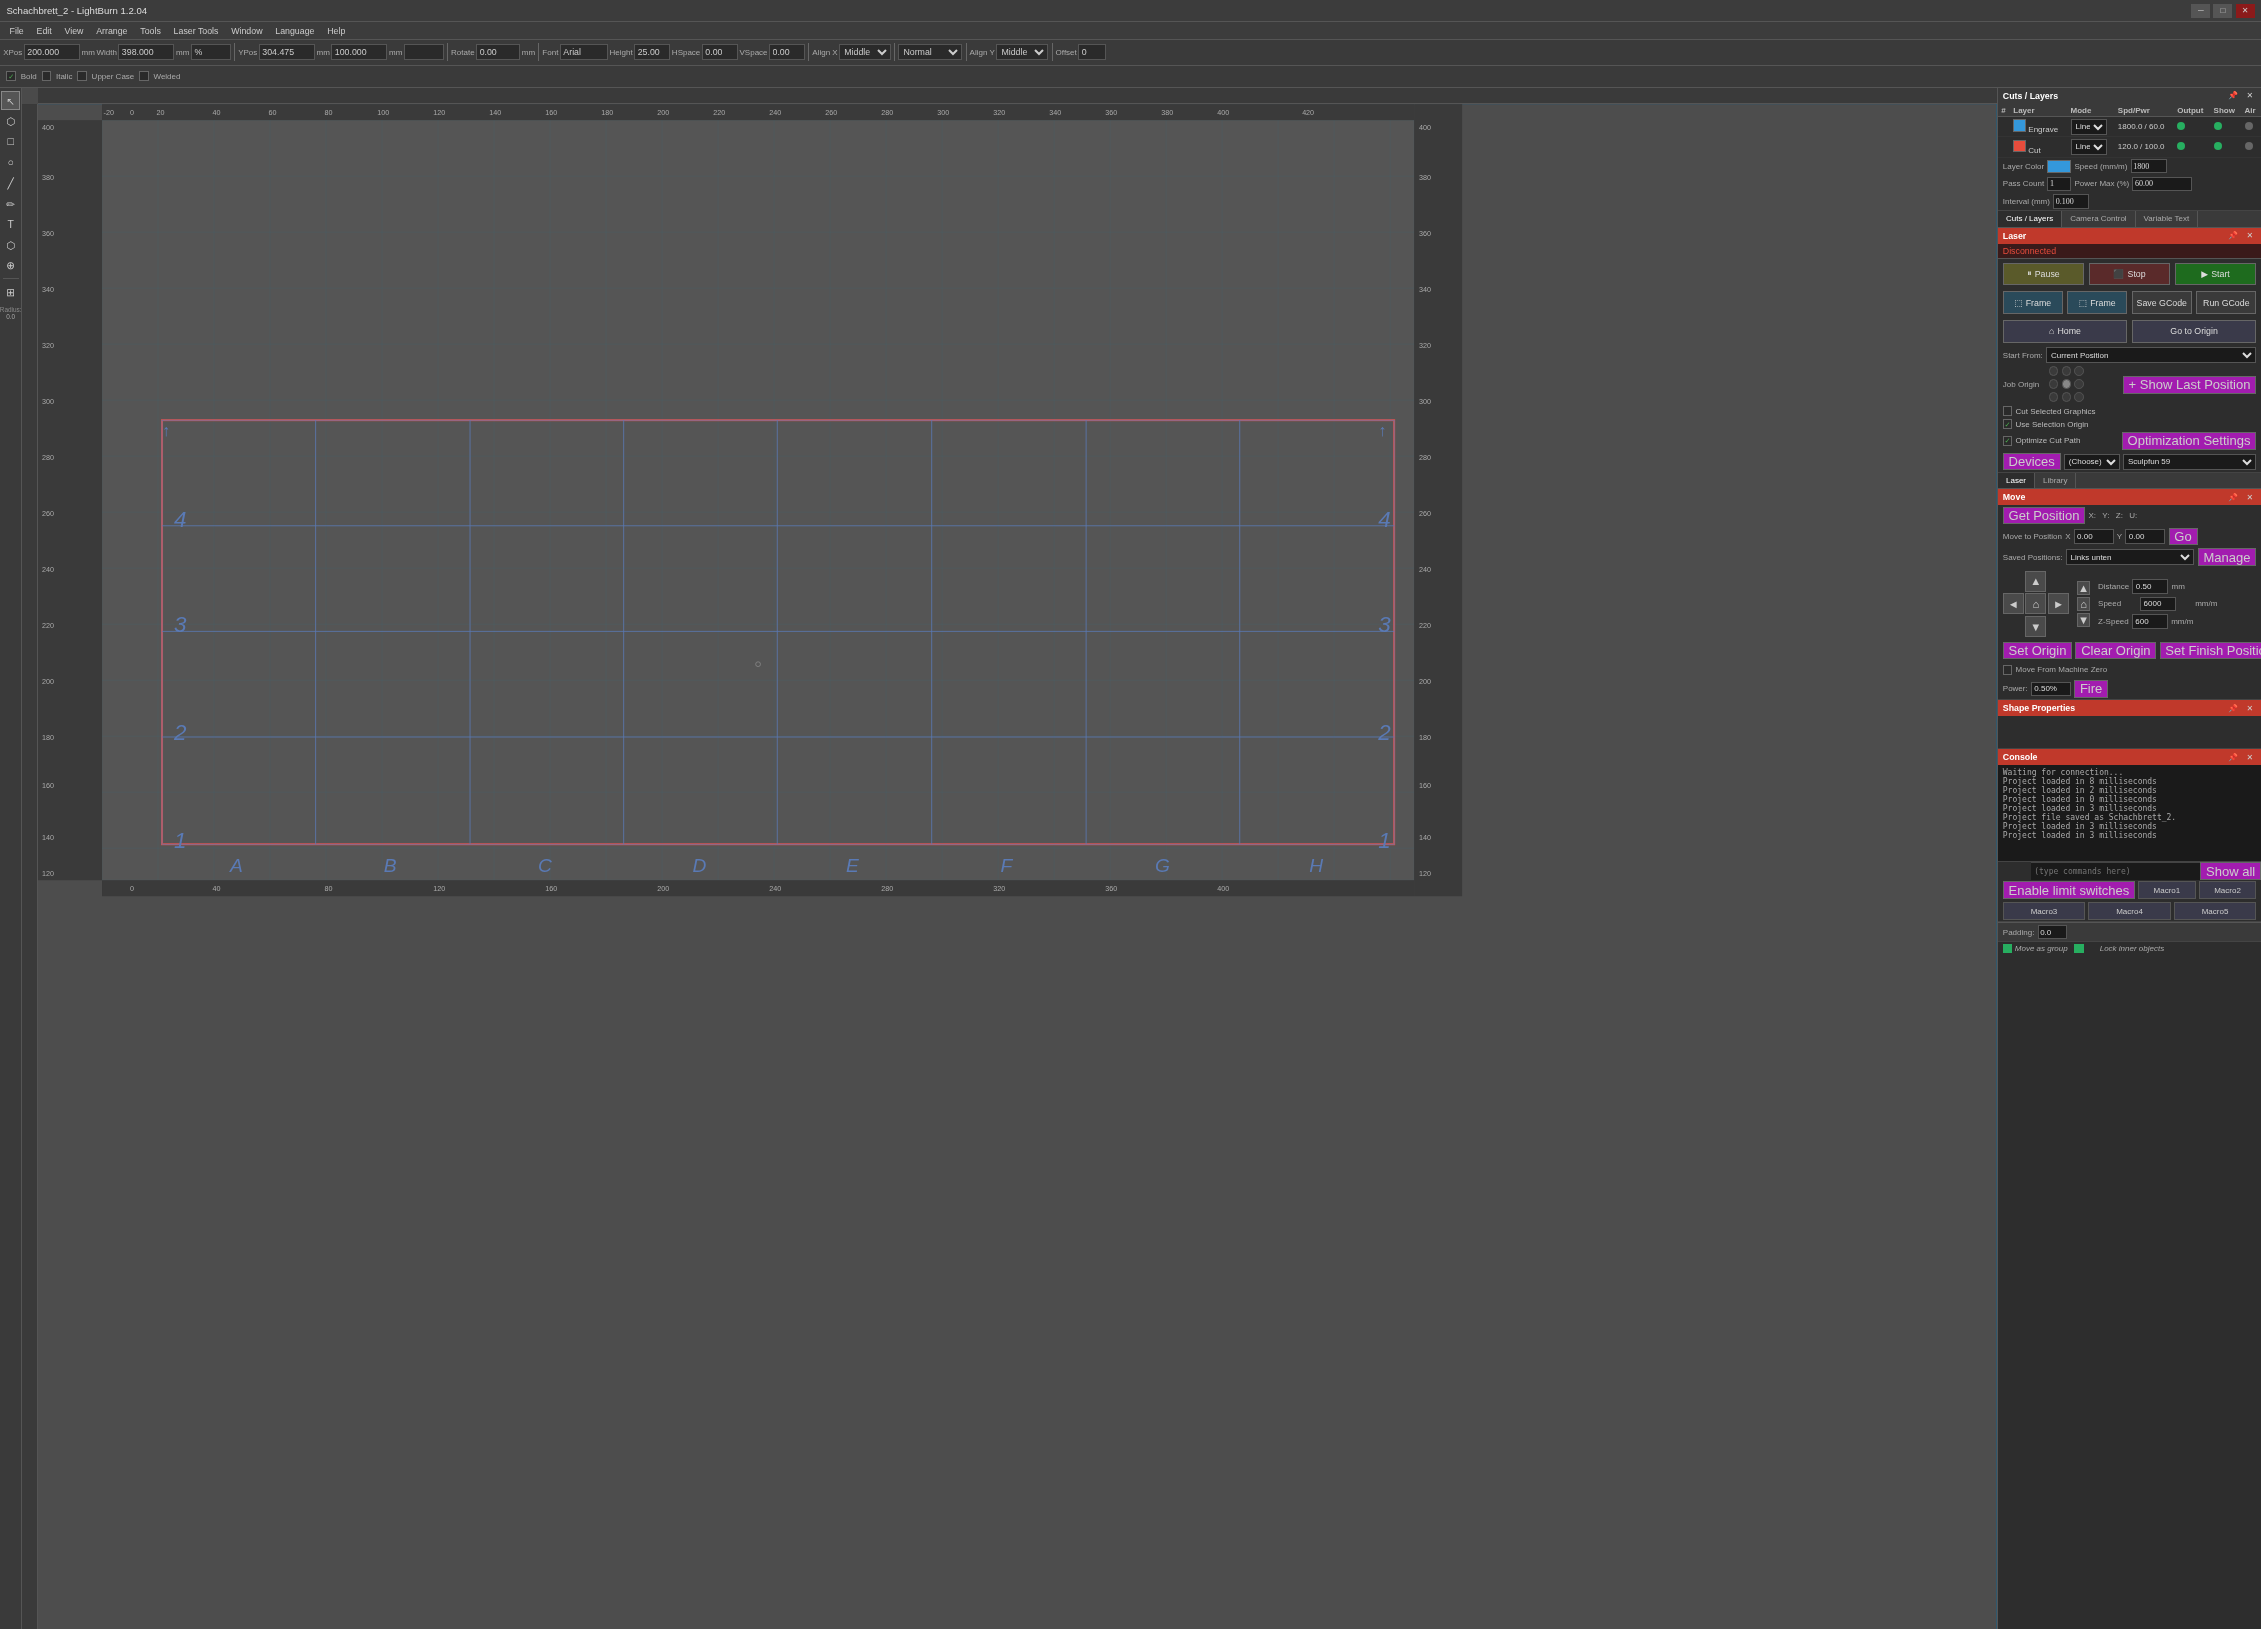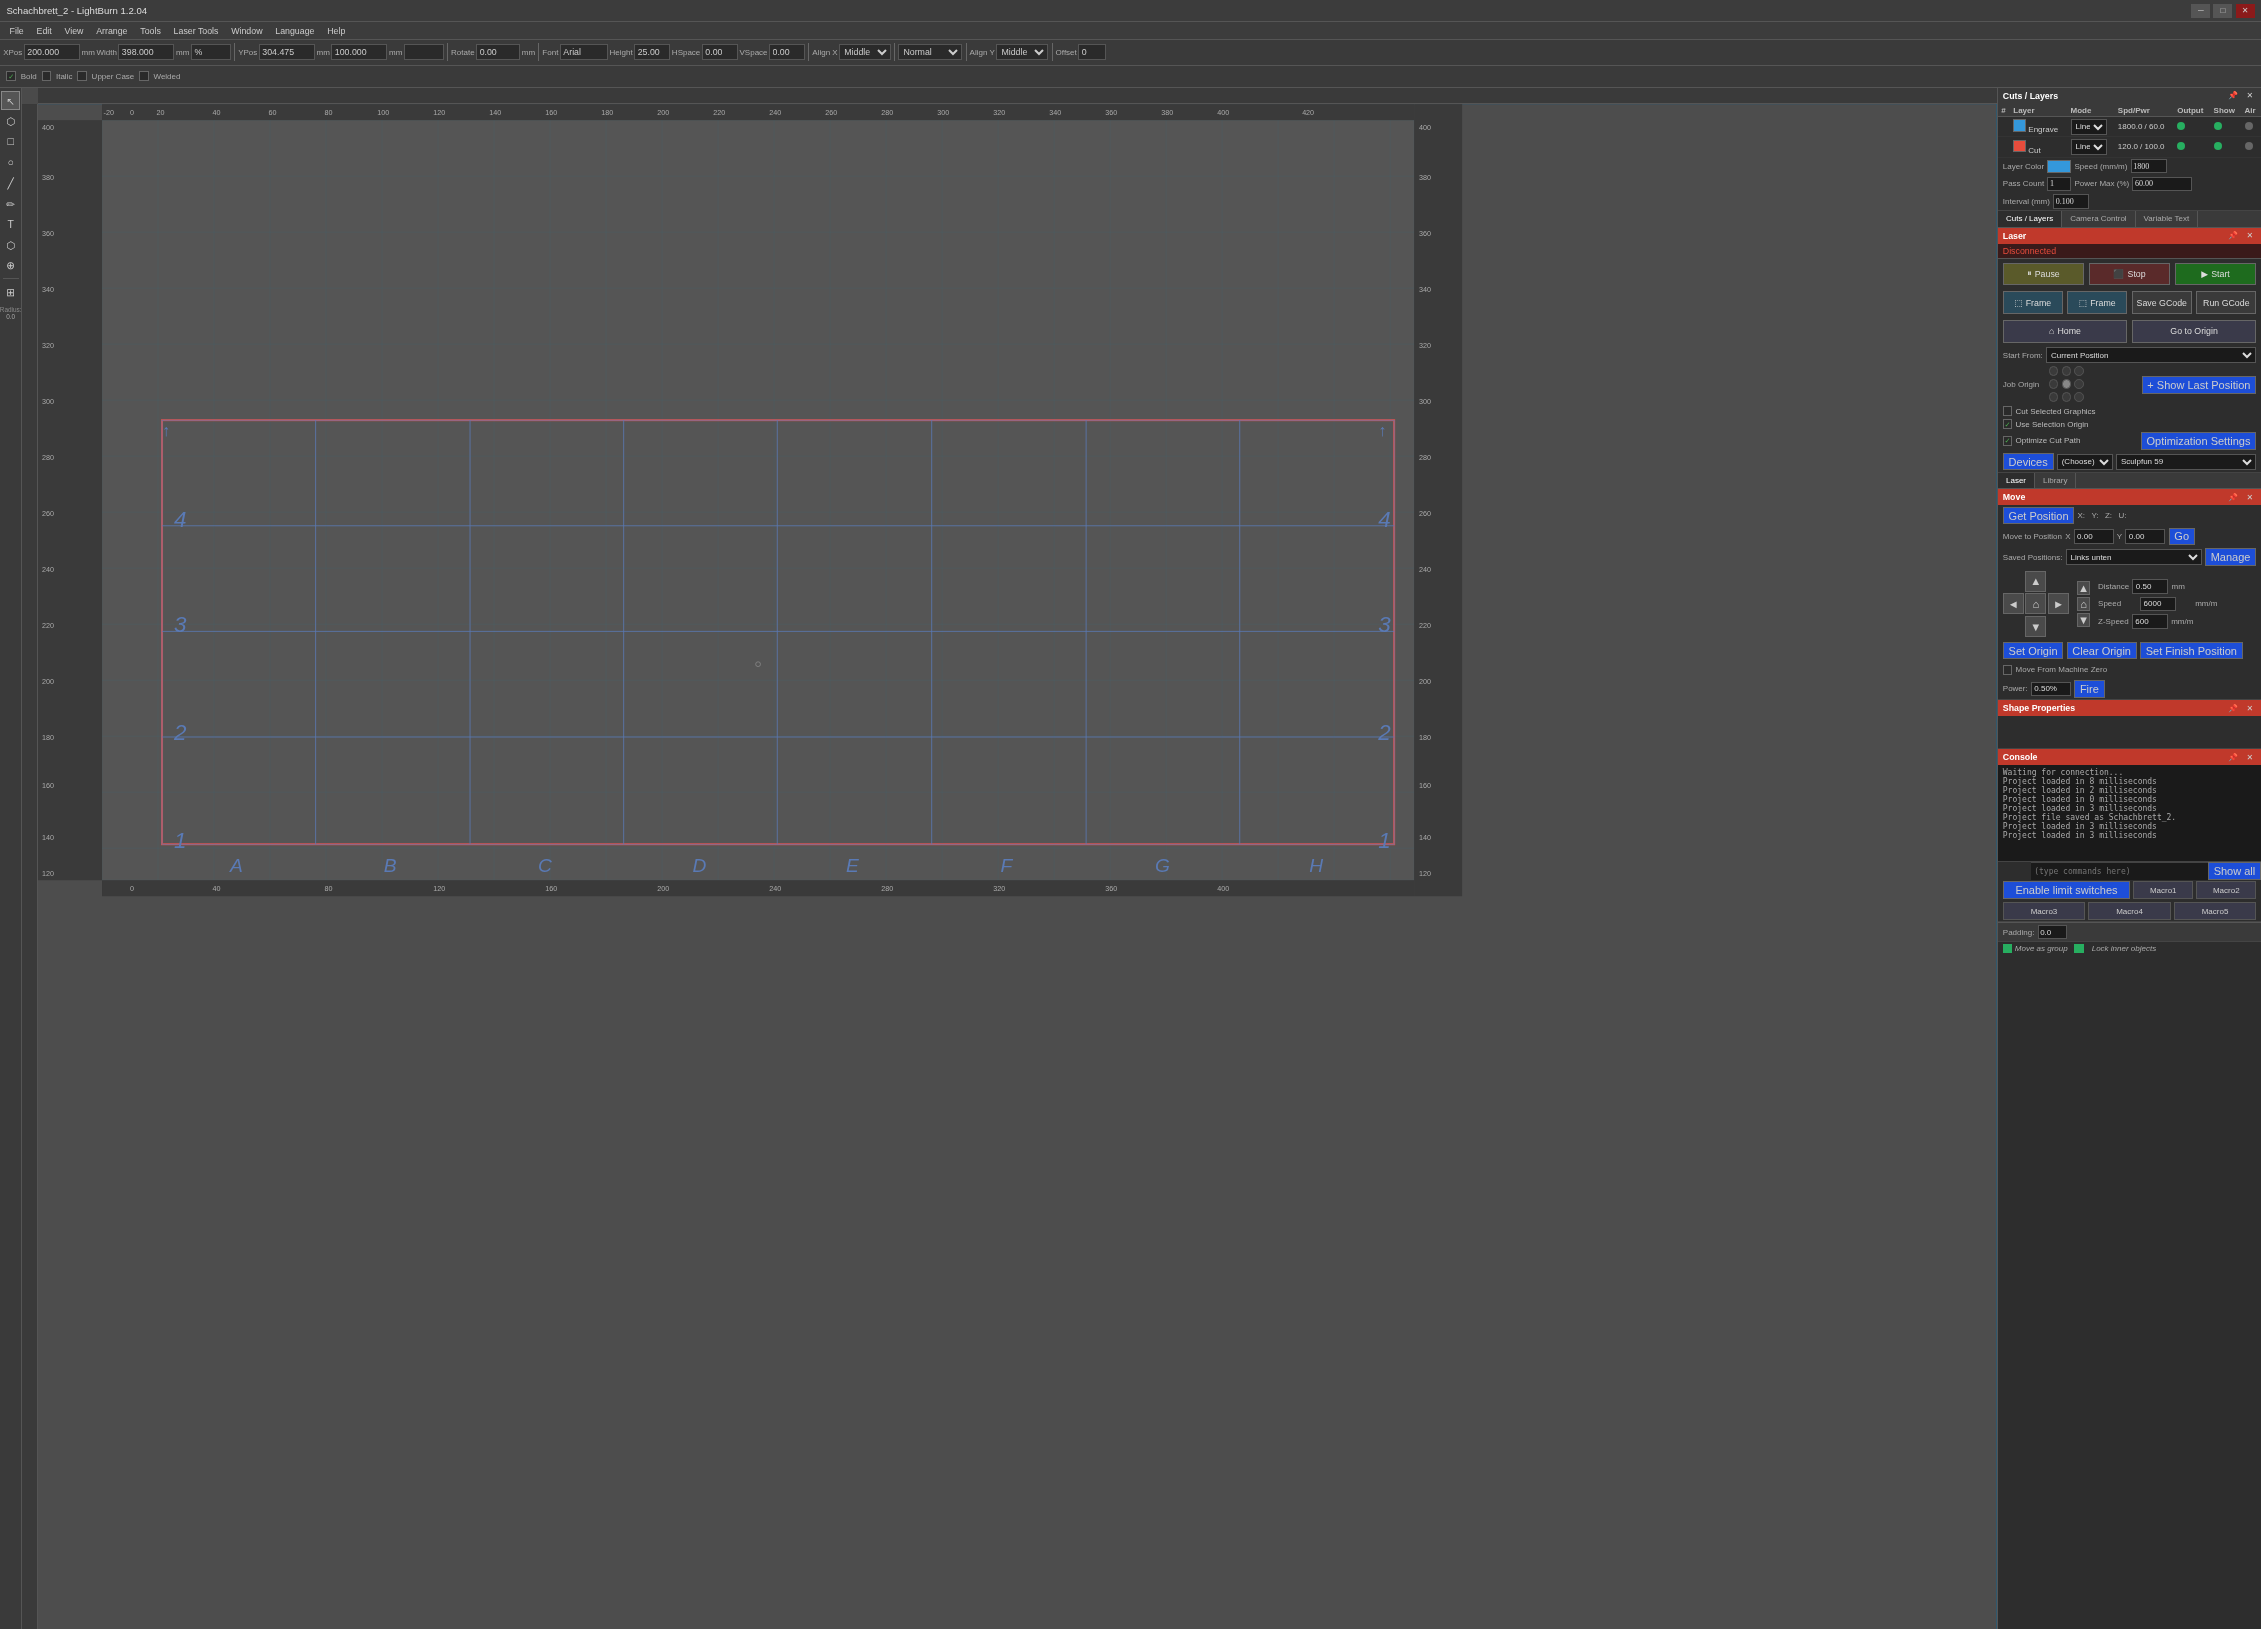--- a/index.html
+++ b/index.html
@@ -253,25 +253,25 @@
     }
     .panel-input {
       background: #1a1a1a;
       border: 0.8px solid #555;
       color: #ddd;
       height: 14.4px;
       font-size: 8px;
       padding: 0 2.4px;
     }
     .panel-btn {
-      background: #1d4ed8;
+      background: #a21caf;
       border: 0.8px solid #666;
       color: #ccc;
       height: 17.6px;
-      font-size: 11px;
+      font-size: 13px;
       cursor: pointer;
       padding: 0 4.8px;
       white-space: nowrap;
     }
 
     
     .layers-table {
       width: 100%;
       border-collapse: collapse;
       font-size: 8px;
@@ -1106,21 +1106,21 @@
     <div class="panel-row" style="background:#3a3a3a;border-top:0.8px solid #555;">
       <span class="panel-label">Padding:</span>
       <input class="padding-input" value="0.0" style="">
     </div>
 
     <div style="display:flex;padding:1.6px 4.8px;gap:6.4px;background:#2d2d2d;border-top:0.8px solid #444;font-style:italic;">
       <div style="display:flex;align-items:center;gap:2.4px;">
         <span class="indicator-dot" style="width:9.6px;height:9.6px;background:#27ae60;border-radius:0;"></span>
         <span class="panel-label">Move as group</span>
       </div>
-      <div style="display:flex;align-items:flex-start;gap:8px;">
+      <div style="display:flex;align-items:flex-start;gap:16px;">
         <span class="indicator-dot" style="width:9.6px;height:9.6px;background:#27ae60;border-radius:0;"></span>
         <span class="panel-label">Lock inner objects</span>
       </div>
     </div>
 
   </div>
 </div>
 
 
 </body></html>

